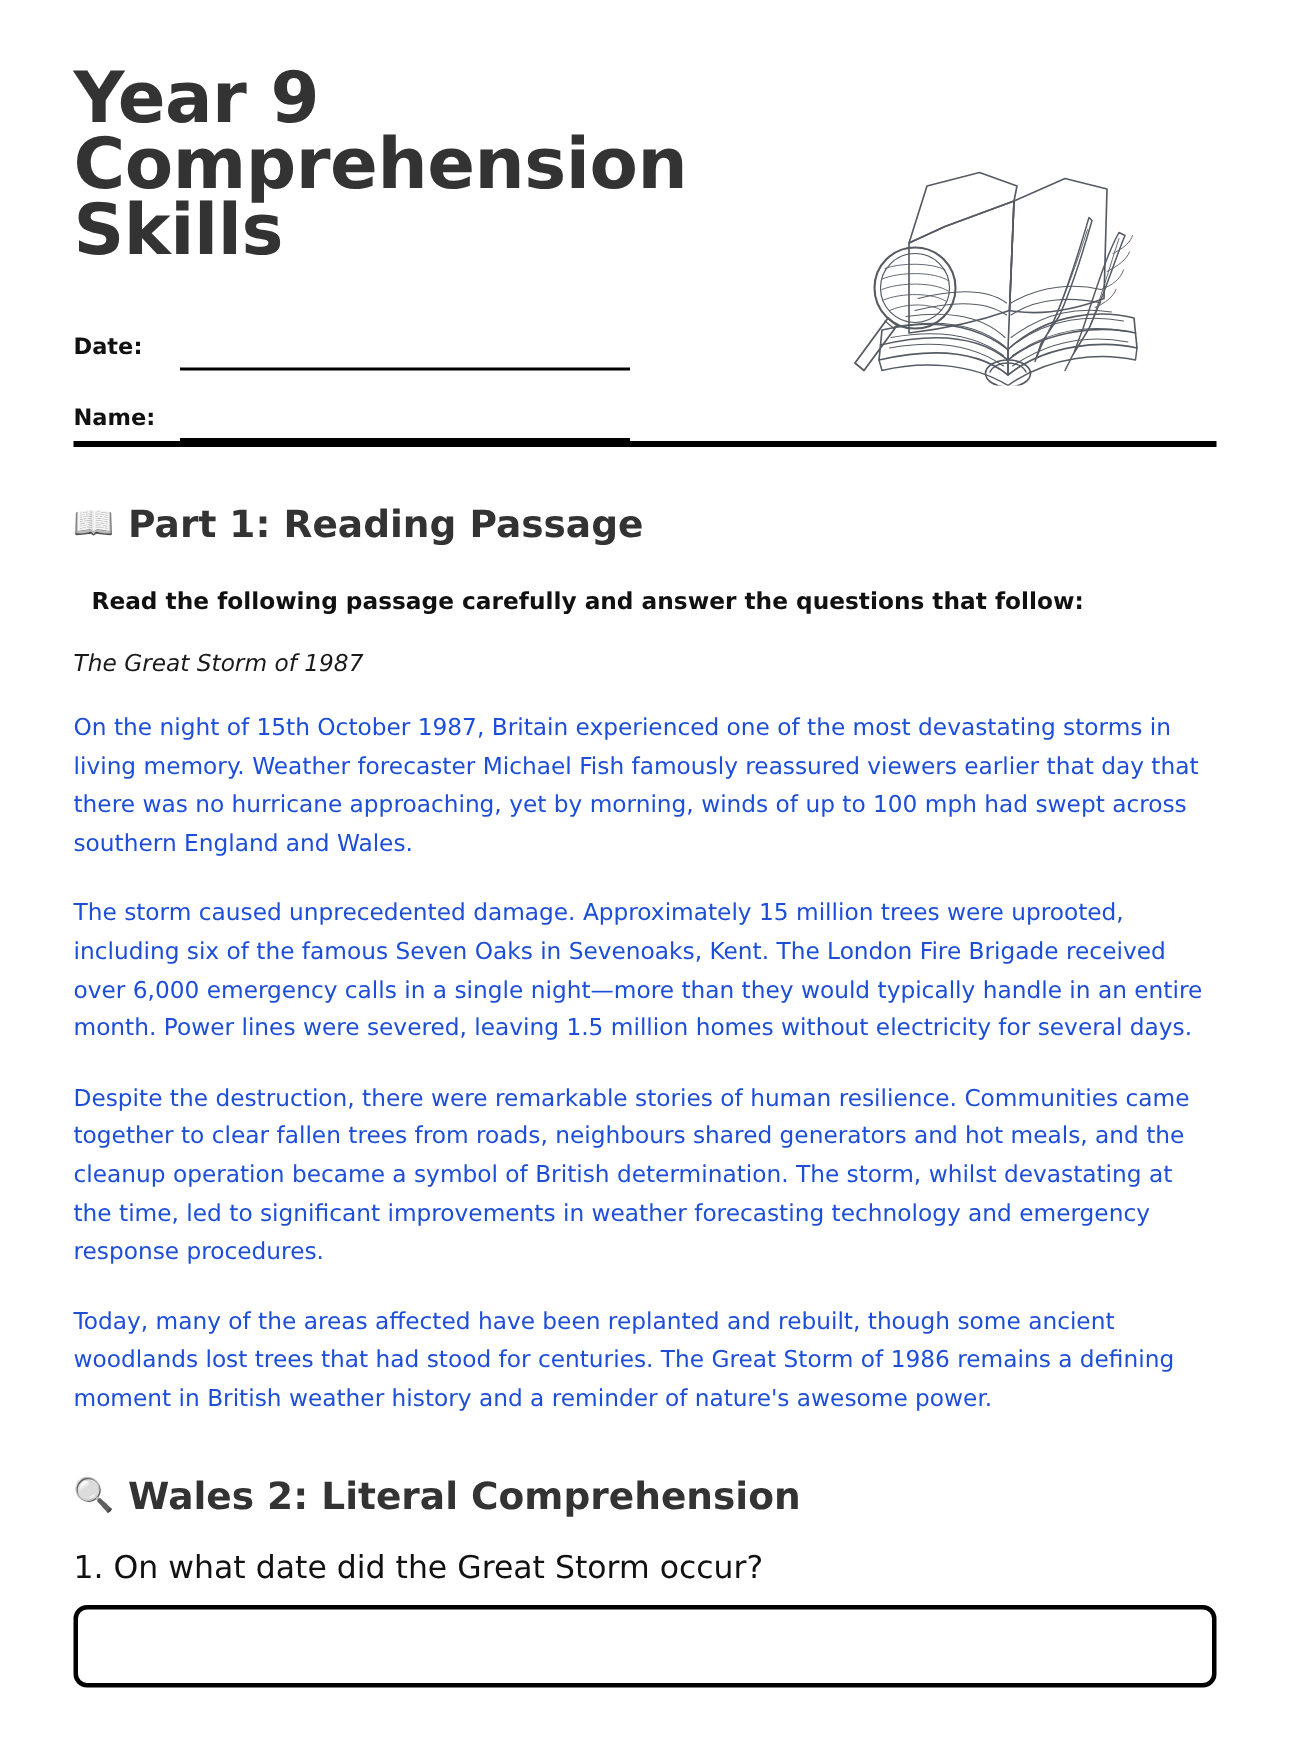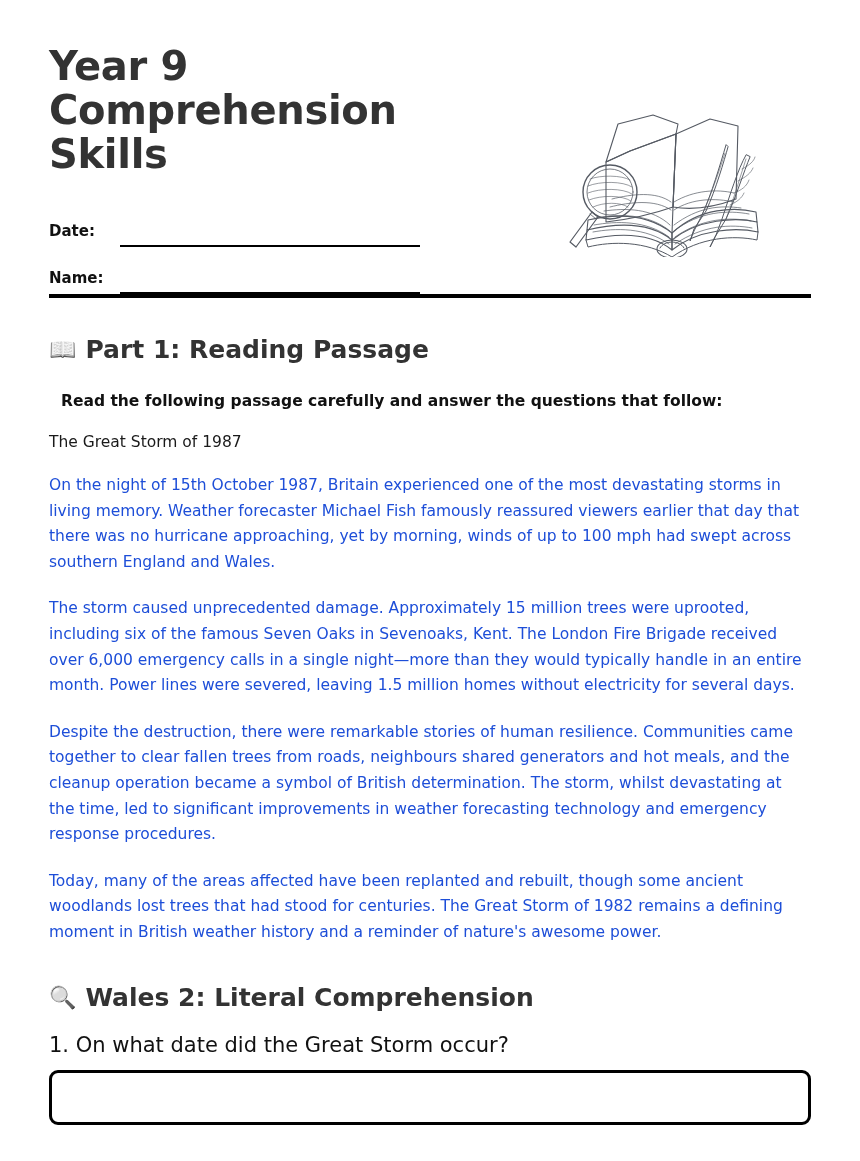--- a/index.html
+++ b/index.html
@@ -26,21 +26,21 @@
 
   
   .header {
     position: relative;
     padding-top: 44px;
     height: 294px;
     box-sizing: border-box;
   }
   .doc-title {
     margin: 0;
-    font-size: 40px;
+    font-size: 47px;
     line-height: 44px;
     font-weight: bold;
     letter-spacing: -0.3px;
     color: #333333;
     max-width: 430px;
   }
   .field-block {
     margin-top: 34px;
   }
   .field-row {
@@ -106,20 +106,21 @@
     margin: 26px 0 0 12px;
     font-size: 15.5px;
     line-height: 20px;
     font-weight: bold;
     color: #111111;
   }
   .passage-title {
     margin: 21px 0 17px 0;
     font-size: 15.5px;
     line-height: 20px;
+    font-style: italic;
     color: #1a1a1a;
   }
   .passage-para {
     margin: 21px 0 0 0;
     font-size: 15.5px;
     line-height: 25.6px;
     color: #1d4ed8;
     max-width: 762px;
   }
 
@@ -241,21 +242,21 @@
   <p class="instruction">Read the following passage carefully and answer the questions that follow:</p>
 
   <p class="passage-title">The Great Storm of 1987</p>
 
   <p class="passage-para">On the night of 15th October 1987, Britain experienced one of the most devastating storms in living memory. Weather forecaster Michael Fish famously reassured viewers earlier that day that there was no hurricane approaching, yet by morning, winds of up to 100 mph had swept across southern England and Wales.</p>
 
   <p class="passage-para">The storm caused unprecedented damage. Approximately 15 million trees were uprooted, including six of the famous Seven Oaks in Sevenoaks, Kent. The London Fire Brigade received over 6,000 emergency calls in a single night—more than they would typically handle in an entire month. Power lines were severed, leaving 1.5 million homes without electricity for several days.</p>
 
   <p class="passage-para">Despite the destruction, there were remarkable stories of human resilience. Communities came together to clear fallen trees from roads, neighbours shared generators and hot meals, and the cleanup operation became a symbol of British determination. The storm, whilst devastating at the time, led to significant improvements in weather forecasting technology and emergency response procedures.</p>
 
-  <p class="passage-para">Today, many of the areas affected have been replanted and rebuilt, though some ancient woodlands lost trees that had stood for centuries. The Great Storm of 1982 remains a defining moment in British weather history and a reminder of nature's awesome power.</p>
+  <p class="passage-para">Today, many of the areas affected have been replanted and rebuilt, though some ancient woodlands lost trees that had stood for centuries. The Great Storm of 1986 remains a defining moment in British weather history and a reminder of nature's awesome power.</p>
 
   <h2 class="section-heading">
     <span class="emoji">🔍</span>
     <span>Wales 2: Literal Comprehension</span>
   </h2>
 
   <p class="question">1. On what date did the Great Storm occur?</p>
 
   <div class="answer-box"></div>
 

